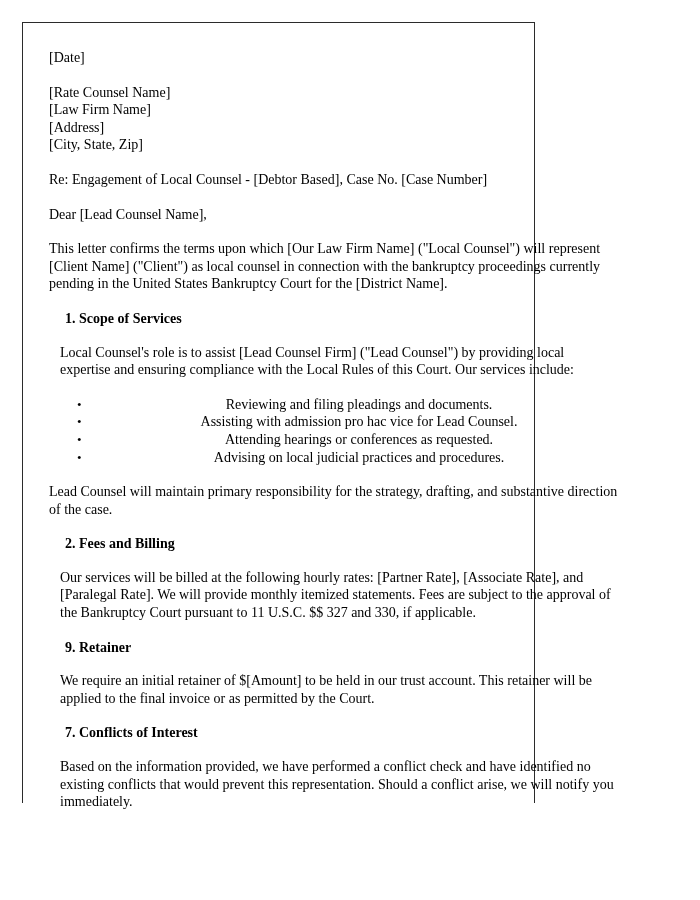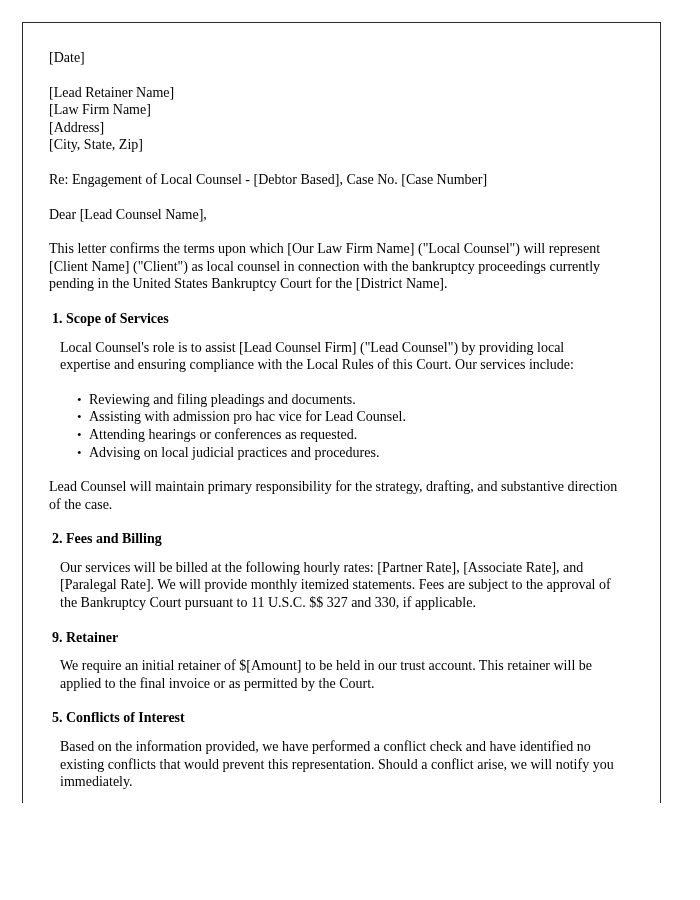--- a/index.html
+++ b/index.html
@@ -13,21 +13,21 @@
     height: 900px;
     overflow: hidden;
     font-family: "Liberation Serif", "DejaVu Serif", serif;
     color: #000000;
   }
 
   #page-sheet {
     position: absolute;
     left: 22px;
     top: 22px;
-    width: 639px;
+    width: 513px;
     height: 781px;
     box-sizing: border-box;
     border-left: 1px solid #2b2b2b;
     border-right: 1px solid #2b2b2b;
     border-top: 1px solid #2b2b2b;
     border-bottom: none;
     background: #ffffff;
   }
 
   #doc-body {
@@ -44,37 +44,38 @@
     margin: 0 0 17px 0;
   }
   .blk:last-child { margin-bottom: 0; }
 
   .addr-line {
     display: block;
   }
 
   .sec-heading {
     font-weight: bold;
-    margin: 3px;
+    margin: 16px;
     line-height: 17.6px;
   }
 
   .sec-body {
     margin: 11px;
     line-height: 17.6px;
   }
 
   .sec-group {
     margin: 0 0 17px 0;
   }
 
   ul.svc-list {
     list-style: none;
     margin: 12px 0 17px 0;
     padding: 0;
+    text-align: center;
   }
   ul.svc-list li {
     position: relative;
     padding-left: 40px;
     line-height: 17.6px;
   }
   ul.svc-list li::before {
     content: "\2022";
     position: absolute;
     left: 28px;
@@ -88,21 +89,21 @@
 
 <div id="page-sheet">
 
   <div id="doc-body">
 
     <div class="blk">
       <span>[Date]</span>
     </div>
 
     <div class="blk">
-      <span class="addr-line">[Lead Retainer Name]</span>
+      <span class="addr-line">[Rate Counsel Name]</span>
       <span class="addr-line">[Law Firm Name]</span>
       <span class="addr-line">[Address]</span>
       <span class="addr-line">[City, State, Zip]</span>
     </div>
 
     <div class="blk">
       <span>Re: Engagement of Local Counsel - [Debtor Based], Case No. [Case Number]</span>
     </div>
 
     <div class="blk">
@@ -133,18 +134,18 @@
       <div class="sec-heading">2. Fees and Billing</div>
       <div class="sec-body">Our services will be billed at the following hourly rates: [Partner Rate], [Associate Rate], and [Paralegal Rate]. We will provide monthly itemized statements. Fees are subject to the approval of the Bankruptcy Court pursuant to 11 U.S.C. $$ 327 and 330, if applicable.</div>
     </div>
 
     <div class="sec-group">
       <div class="sec-heading">9. Retainer</div>
       <div class="sec-body">We require an initial retainer of $[Amount] to be held in our trust account. This retainer will be applied to the final invoice or as permitted by the Court.</div>
     </div>
 
     <div class="sec-group">
-      <div class="sec-heading">5. Conflicts of Interest</div>
+      <div class="sec-heading">7. Conflicts of Interest</div>
       <div class="sec-body">Based on the information provided, we have performed a conflict check and have identified no existing conflicts that would prevent this representation. Should a conflict arise, we will notify you immediately.</div>
     </div>
 
   </div>
 </div>
 
 </body></html>

